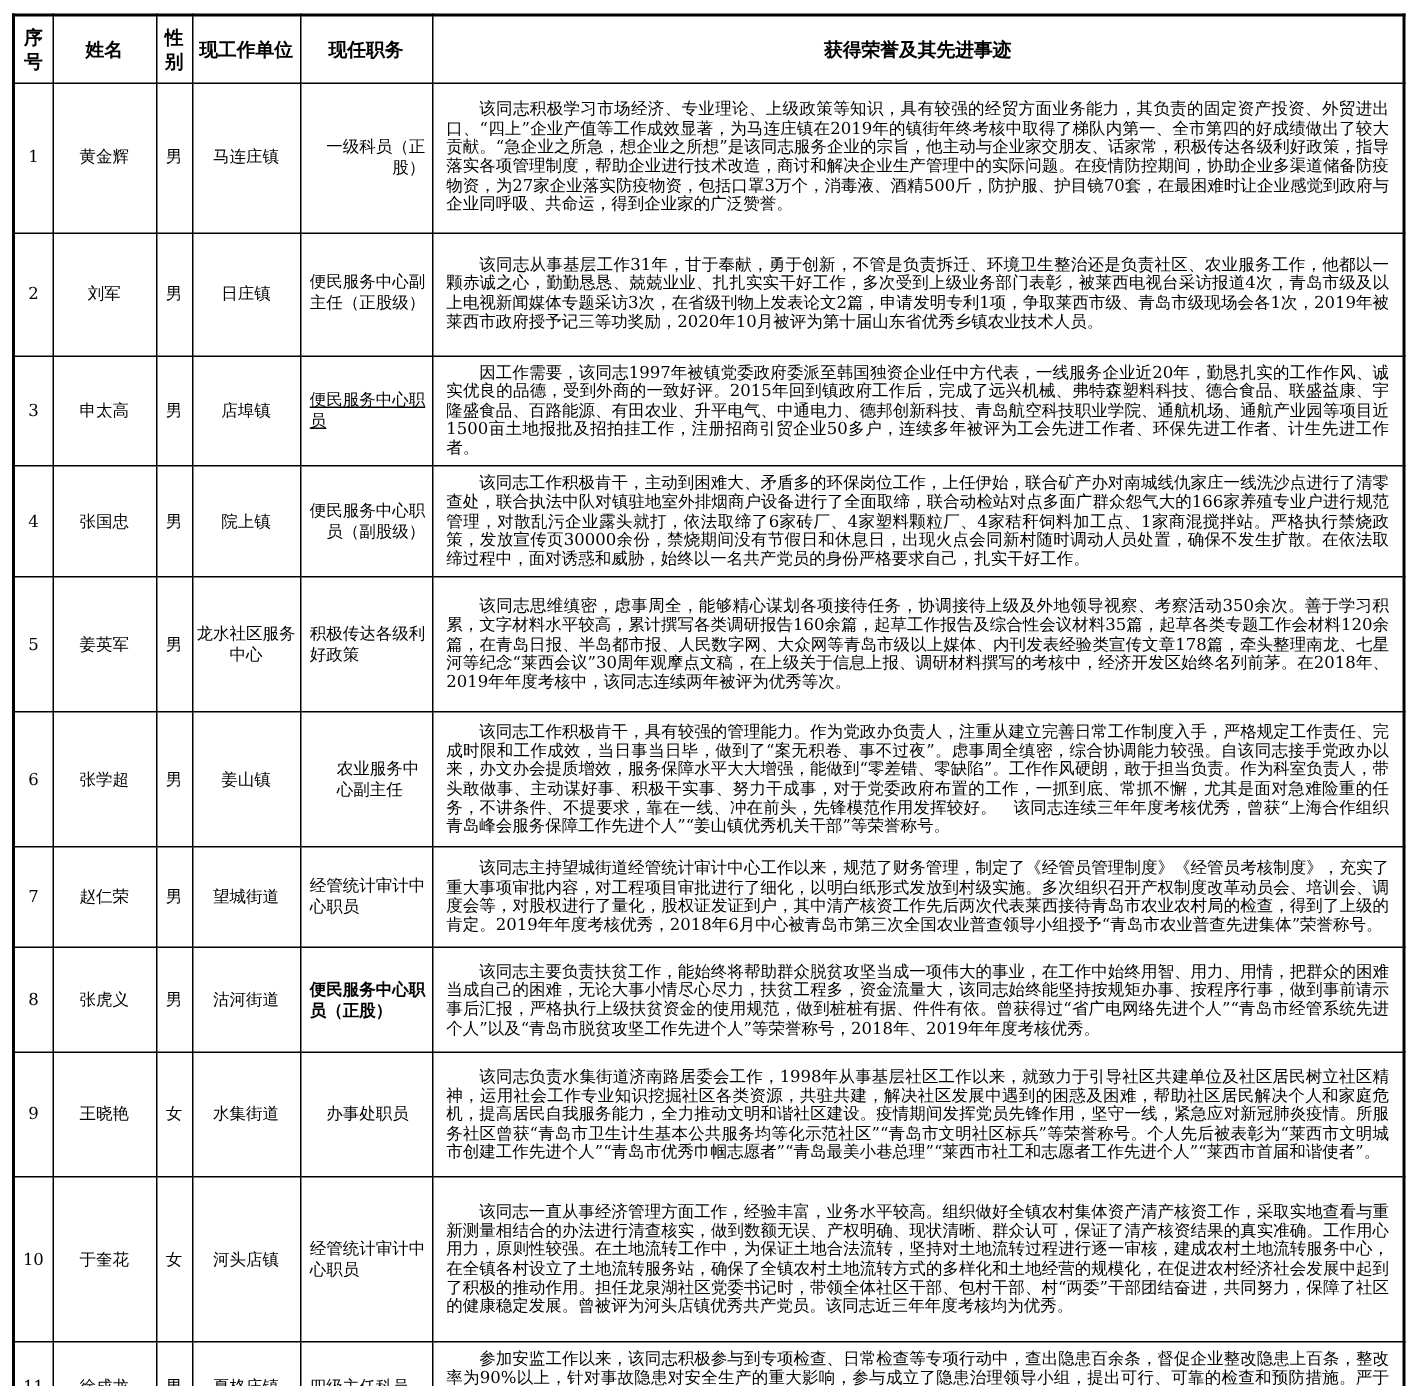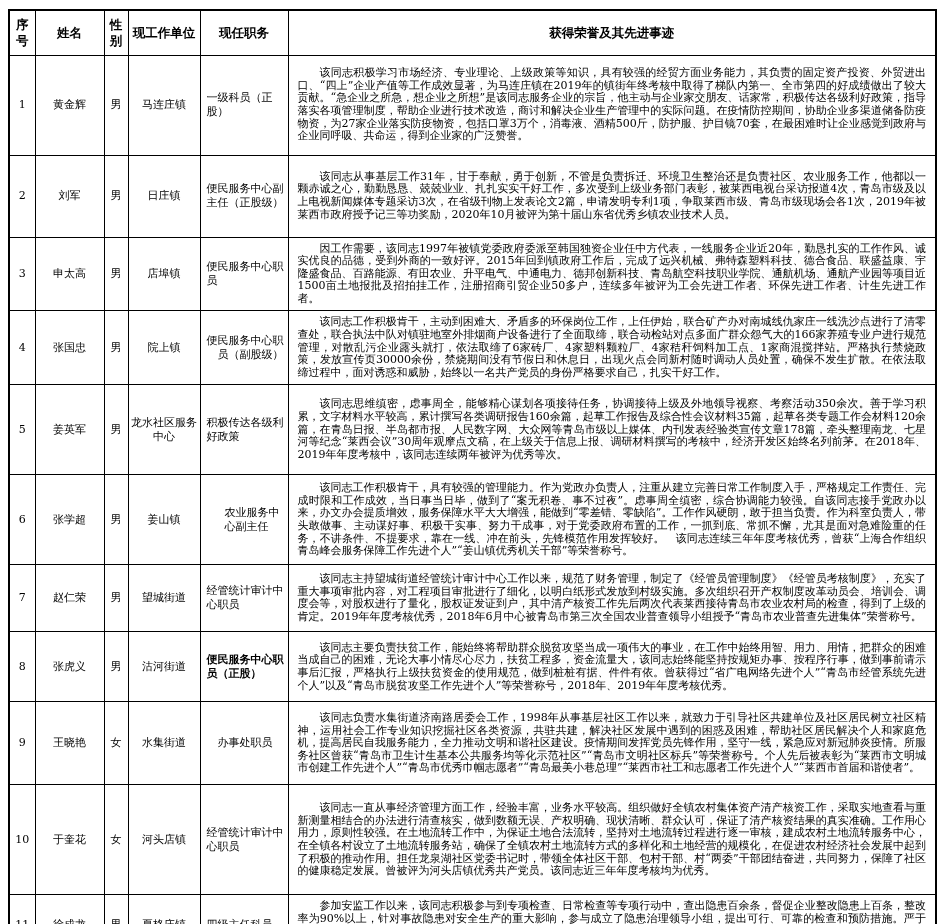--- a/index.html
+++ b/index.html
@@ -95,41 +95,41 @@
         <th>现任职务</th>
         <th>获得荣誉及其先进事迹</th>
       </tr>
     </thead>
     <tbody>
         <tr>
     <td class="cell-center">1</td>
     <td class="cell-center">黄金辉</td>
     <td class="cell-center">男</td>
     <td class="cell-center">马连庄镇</td>
-    <td class="cell-center" style="text-align:left; padding-left:6px; padding-right:4px;">一级科员（正股）</td>
+    <td class="cell-center" style="text-align:right; padding-left:6px; padding-right:4px;">一级科员（正股）</td>
     <td class="cell-deeds">
       <p>该同志积极学习市场经济、专业理论、上级政策等知识，具有较强的经贸方面业务能力，其负责的固定资产投资、外贸进出口、“四上”企业产值等工作成效显著，为马连庄镇在2019年的镇街年终考核中取得了梯队内第一、全市第四的好成绩做出了较大贡献。“急企业之所急，想企业之所想”是该同志服务企业的宗旨，他主动与企业家交朋友、话家常，积极传达各级利好政策，指导落实各项管理制度，帮助企业进行技术改造，商讨和解决企业生产管理中的实际问题。在疫情防控期间，协助企业多渠道储备防疫物资，为27家企业落实防疫物资，包括口罩3万个，消毒液、酒精500斤，防护服、护目镜70套，在最困难时让企业感觉到政府与企业同呼吸、共命运，得到企业家的广泛赞誉。</p>
     </td>
   </tr>
         <tr>
     <td class="cell-center">2</td>
     <td class="cell-center">刘军</td>
     <td class="cell-center">男</td>
     <td class="cell-center">日庄镇</td>
     <td class="cell-center" style="text-align:center; padding-left:6px; padding-right:4px;font-family:Liberation Mono, monospace;">便民服务中心副主任（正股级）</td>
     <td class="cell-deeds">
       <p>该同志从事基层工作31年，甘于奉献，勇于创新，不管是负责拆迁、环境卫生整治还是负责社区、农业服务工作，他都以一颗赤诚之心，勤勤恳恳、兢兢业业、扎扎实实干好工作，多次受到上级业务部门表彰，被莱西电视台采访报道4次，青岛市级及以上电视新闻媒体专题采访3次，在省级刊物上发表论文2篇，申请发明专利1项，争取莱西市级、青岛市级现场会各1次，2019年被莱西市政府授予记三等功奖励，2020年10月被评为第十届山东省优秀乡镇农业技术人员。</p>
     </td>
   </tr>
         <tr>
     <td class="cell-center">3</td>
     <td class="cell-center">申太高</td>
     <td class="cell-center">男</td>
     <td class="cell-center">店埠镇</td>
-    <td class="cell-center" style="text-align:left; padding-left:6px; padding-right:4px;">便民服务中心职员</td>
+    <td class="cell-center" style="text-align:left; padding-left:6px; padding-right:4px;text-decoration:underline;">便民服务中心职员</td>
     <td class="cell-deeds">
       <p>因工作需要，该同志1997年被镇党委政府委派至韩国独资企业任中方代表，一线服务企业近20年，勤恳扎实的工作作风、诚实优良的品德，受到外商的一致好评。2015年回到镇政府工作后，完成了远兴机械、弗特森塑料科技、德合食品、联盛益康、宇隆盛食品、百路能源、有田农业、升平电气、中通电力、德邦创新科技、青岛航空科技职业学院、通航机场、通航产业园等项目近1500亩土地报批及招拍挂工作，注册招商引贸企业50多户，连续多年被评为工会先进工作者、环保先进工作者、计生先进工作者。</p>
     </td>
   </tr>
         <tr>
     <td class="cell-center">4</td>
     <td class="cell-center">张国忠</td>
     <td class="cell-center">男</td>
     <td class="cell-center">院上镇</td>
     <td class="cell-center" style="text-align:right; padding-left:6px; padding-right:4px;">便民服务中心职员（副股级）</td>

